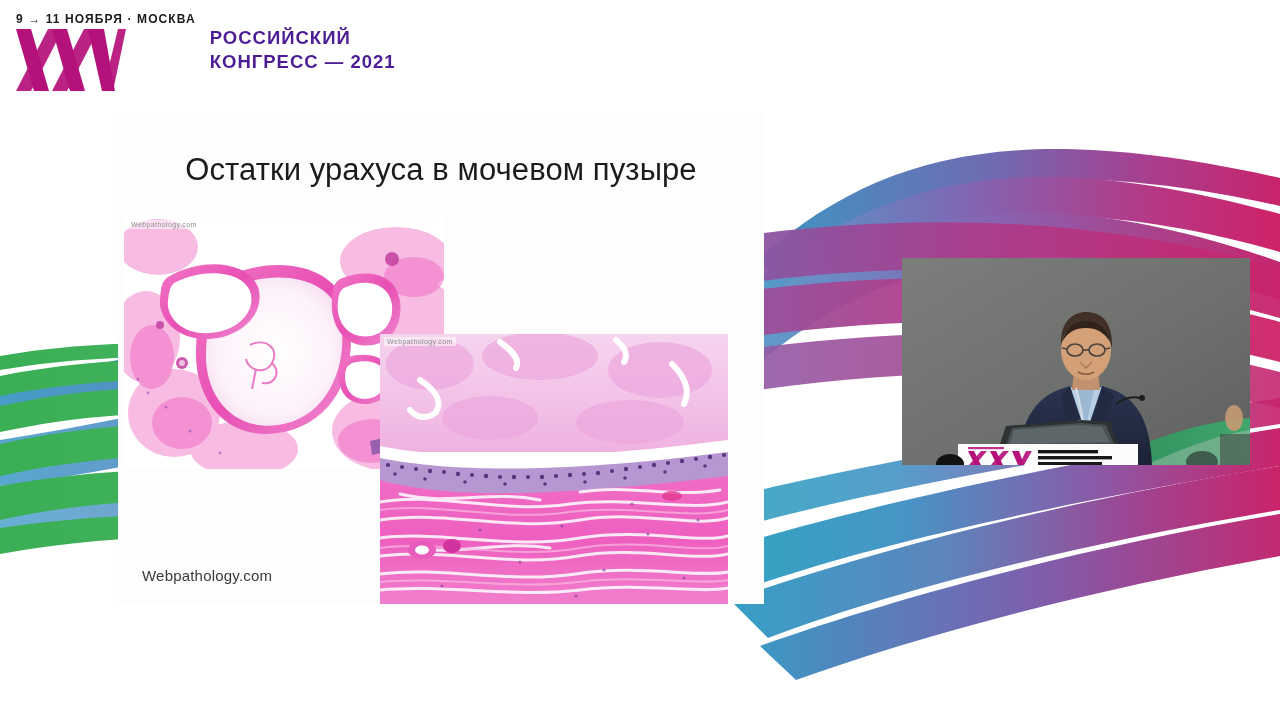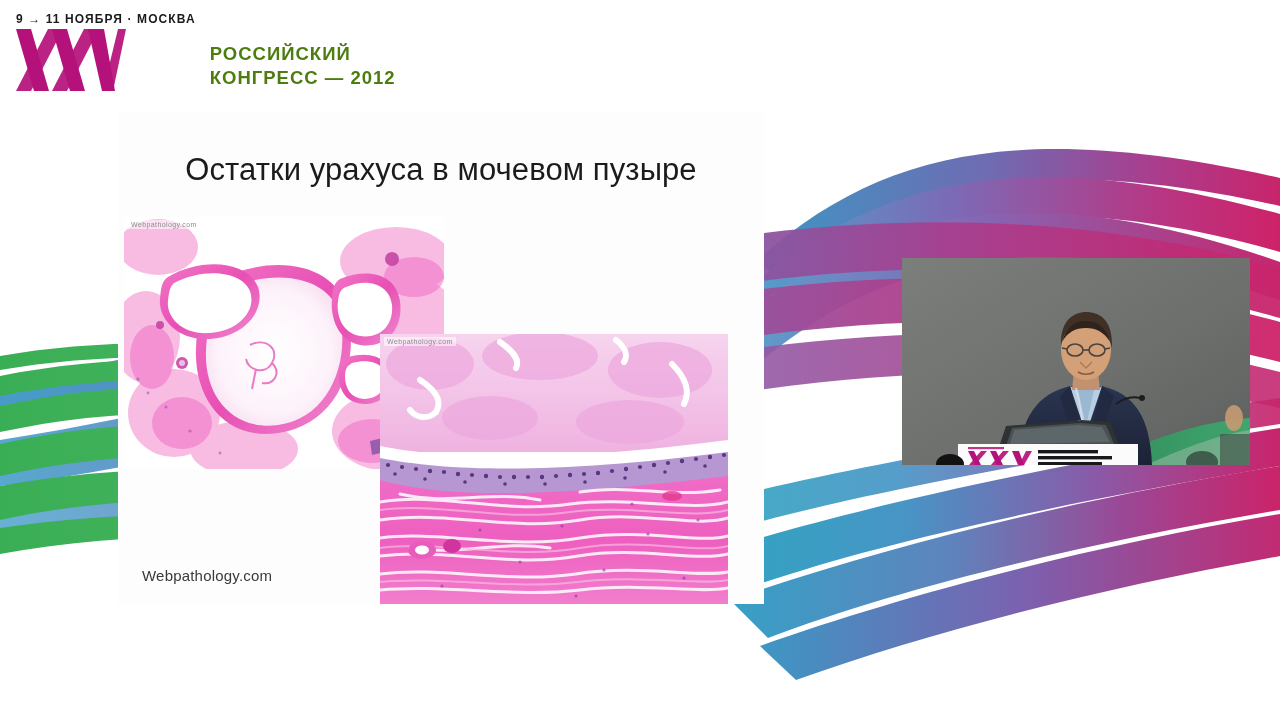--- a/index.html
+++ b/index.html
@@ -20,23 +20,23 @@
     position:absolute; left:14px; top:12px; z-index:40;
     display:flex; align-items:flex-start; gap:14px;
   }
   .logo-left{ display:flex; flex-direction:column; }
   .logo-dates{
     font-size:12px; font-weight:bold; letter-spacing:1.1px;
     color:#1a1a1a; white-space:nowrap; margin-bottom:3px; margin-left:2px;
   }
   .logo-mark{ width:112px; height:62px; display:block; }
   .logo-title{
-    margin-top:30px;
+    margin-top:14px;
     font-size:18.5px; line-height:1.30; font-weight:bold;
-    letter-spacing:1.0px; color:#4d7c0f; white-space:nowrap;
+    letter-spacing:1.0px; color:#4c1d95; white-space:nowrap;
   }
 
   
   .slide{
     position:absolute; left:118px; top:112px;
     width:646px; height:492px;
     background:#fdfdfd; z-index:20; overflow:hidden;
   }
   .slide-title{
     position:absolute; left:0; right:0; top:40px;
@@ -450,17 +450,17 @@
           <path d="M38,0 L53,0 L71,62 L56,62 Z"></path>
           <path d="M70,0 L85,0 L53,62 L38,62 Z" opacity="0.93"></path>
 
           <path d="M74,0 L90,0 L101,62 L88,62 Z"></path>
           <path d="M104,0 L112,0 L99,62 L89,62 Z" opacity="0.93"></path>
         </g>
       </svg>
     </div>
     <div class="logo-title">
       <div>РОССИЙСКИЙ</div>
-      <div>КОНГРЕСС — 2012</div>
+      <div>КОНГРЕСС — 2021</div>
     </div>
   </div>
 
 </div>
 
 </body></html>

